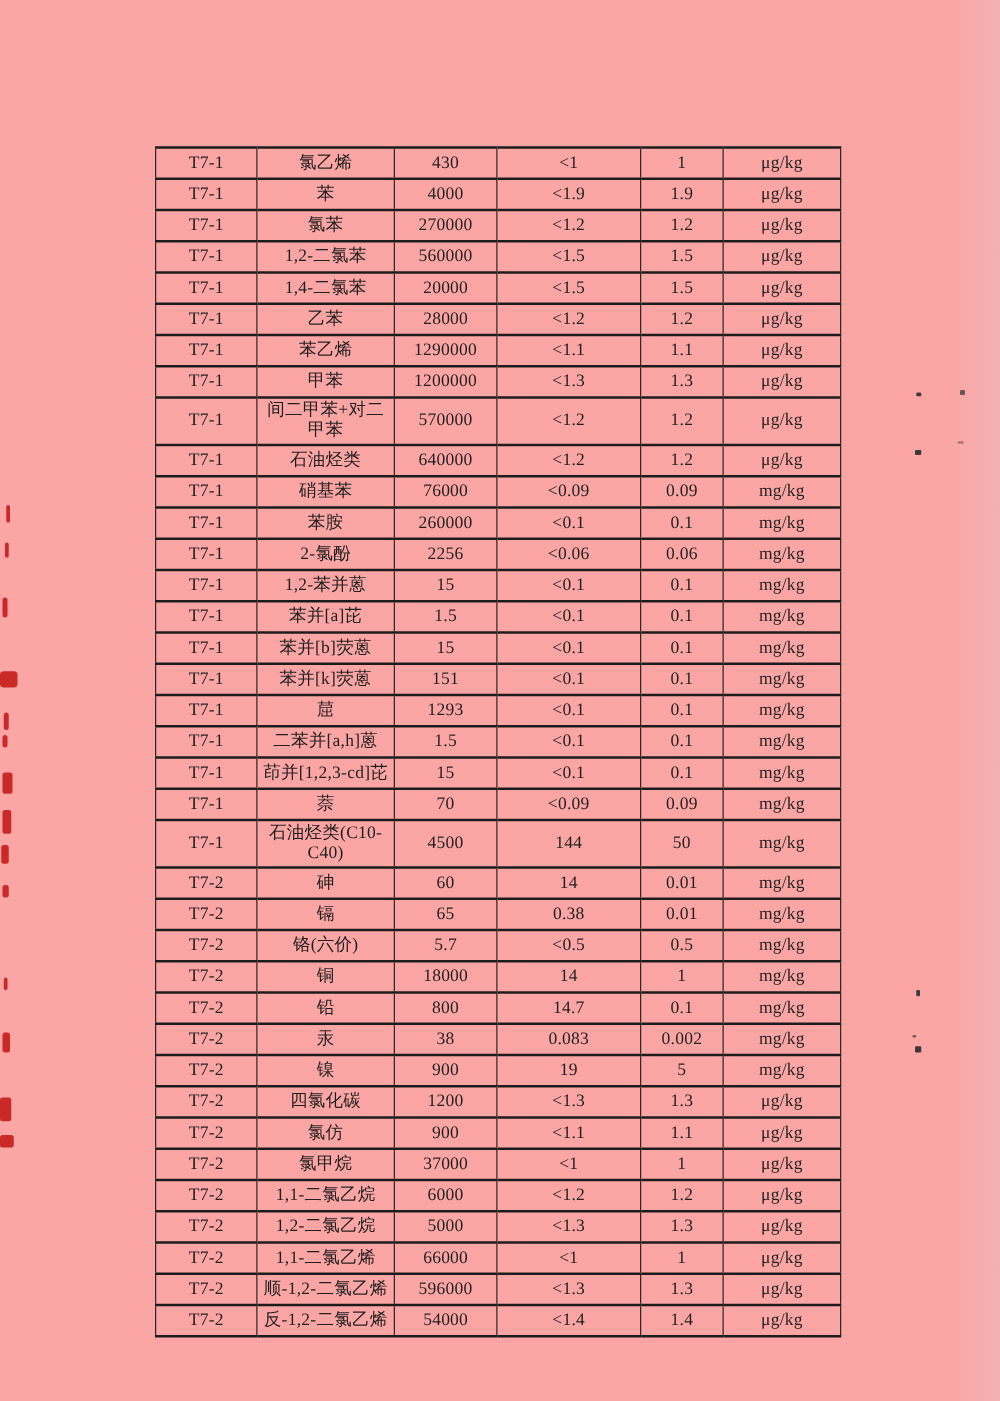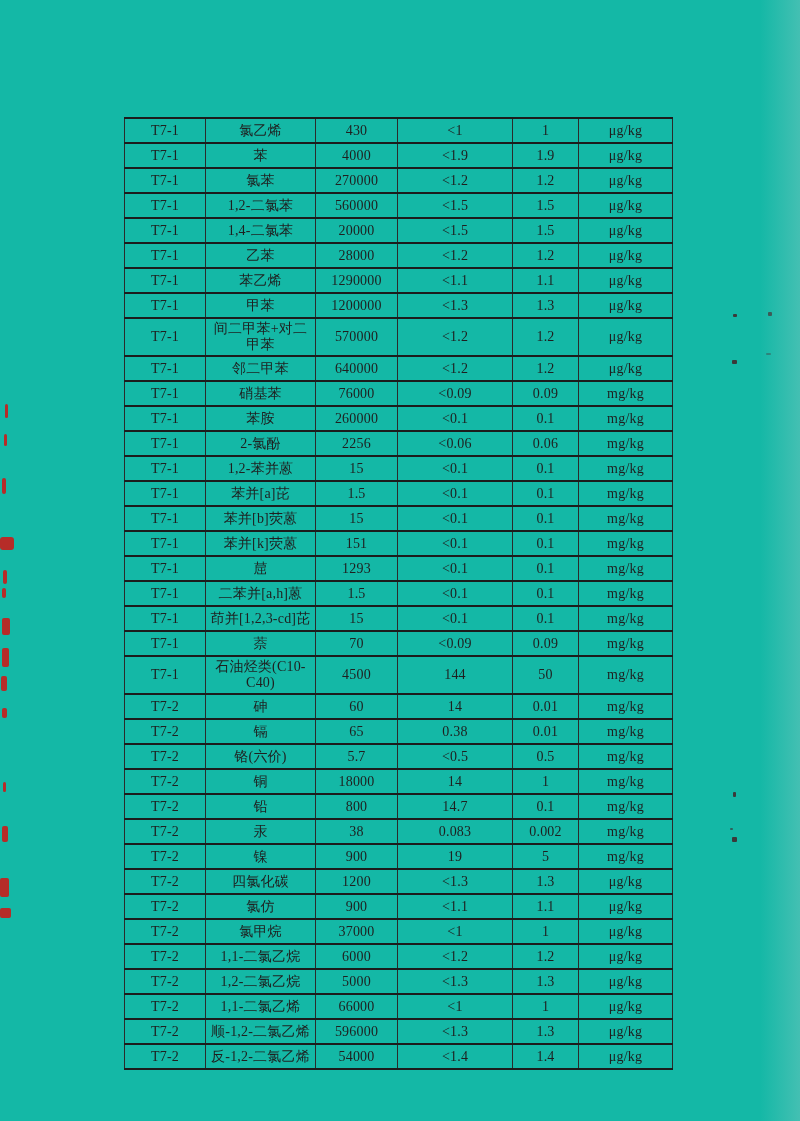--- a/index.html
+++ b/index.html
@@ -3,21 +3,21 @@
 <meta charset="utf-8">
 <style>
   html,body{margin:0;padding:0;}
   body{
     width:800px;height:1121px;
     background:#e9e9e9;
     font-family:"Liberation Serif","DejaVu Serif",serif;
   }
   .sheet{
     position:relative;width:800px;height:1121px;overflow:hidden;
-    background:#14b8a6;
+    background:#fca5a5;
     color:#1f1f1f;
   }
   
   .sheet::after{
     content:"";position:absolute;top:0;right:0;width:40px;height:100%;
     background:linear-gradient(to right, rgba(210,214,216,0), rgba(210,214,216,.25));
     pointer-events:none;
   }
   table.results{
     position:absolute;left:124px;top:117px;width:548px;
@@ -129,21 +129,21 @@
         <tr>
           <td>T7-1</td>
           <td>间二甲苯+对二甲苯</td>
           <td>570000</td>
           <td>&lt;1.2</td>
           <td>1.2</td>
           <td>μg/kg</td>
         </tr>
         <tr>
           <td>T7-1</td>
-          <td>邻二甲苯</td>
+          <td>石油烃类</td>
           <td>640000</td>
           <td>&lt;1.2</td>
           <td>1.2</td>
           <td>μg/kg</td>
         </tr>
         <tr>
           <td>T7-1</td>
           <td>硝基苯</td>
           <td>76000</td>
           <td>&lt;0.09</td>

